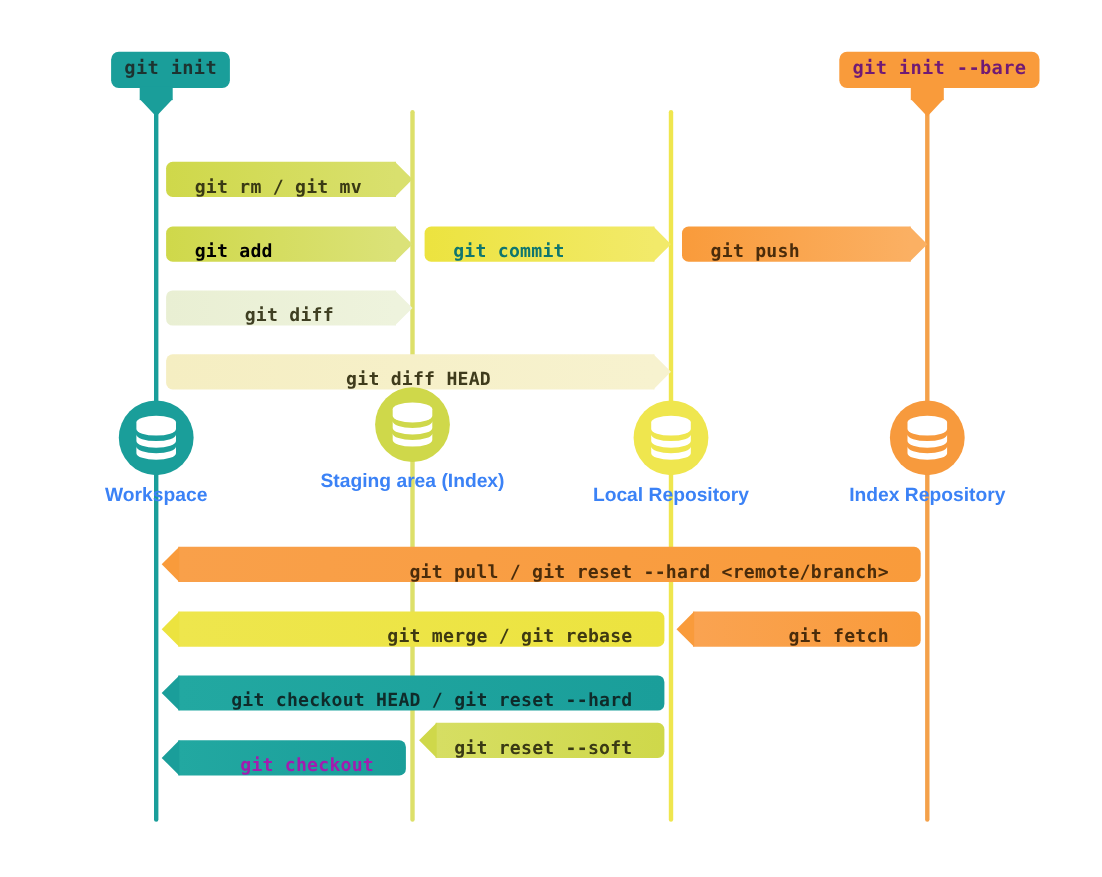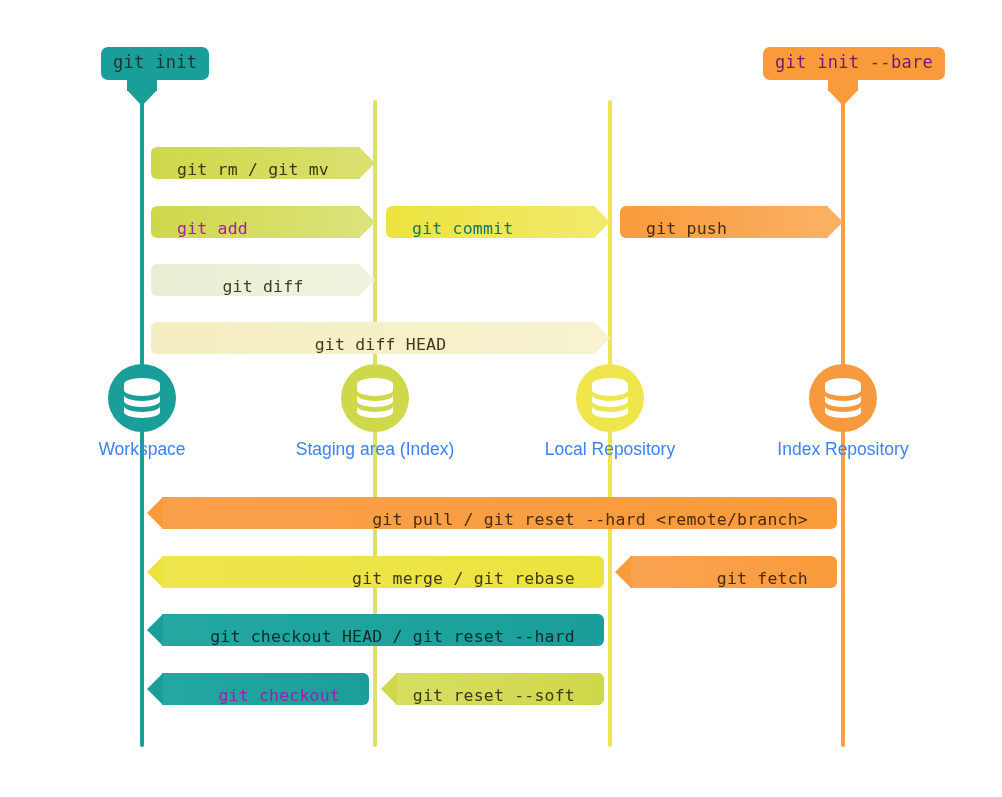--- a/index.html
+++ b/index.html
@@ -11,20 +11,21 @@
     width: 1002px;
     height: 797px;
     font-family: "Liberation Sans", sans-serif;
     overflow: hidden;
   }
   #diagram {
     position: relative;
     width: 1002px;
     height: 797px;
     background: #ffffff;
+    font-weight: bold;
   }
 
   
   .lane-line {
     position: absolute;
     width: 4px;
     border-radius: 2px;
   }
 
   
@@ -147,21 +148,21 @@
 
   <div id="flows-upper-layer">
       <div class="bar dir-right align-left" style="left: 151px; top: 147px; width: 224px;">
         <div class="bar-body" style="background: linear-gradient(90deg, rgb(207, 216, 74), rgb(217, 224, 110));"></div>
         <div class="bar-head" style="border-left-color: rgb(217, 224, 110);"></div>
         <span class="bar-label" style="color: rgb(58, 58, 20);">git rm / git mv</span>
       </div>
       <div class="bar dir-right align-left" style="left: 151px; top: 206px; width: 224px;">
         <div class="bar-body" style="background: linear-gradient(90deg, rgb(207, 216, 74), rgb(219, 226, 120));"></div>
         <div class="bar-head" style="border-left-color: rgb(219, 226, 120);"></div>
-        <span class="bar-label" style="color: #a21caf;">git add</span>
+        <span class="bar-label" style="color: #000000;">git add</span>
       </div>
       <div class="bar dir-right align-left" style="left: 386px; top: 206px; width: 224px;">
         <div class="bar-body" style="background: linear-gradient(90deg, rgb(236, 227, 63), rgb(242, 234, 106));"></div>
         <div class="bar-head" style="border-left-color: rgb(242, 234, 106);"></div>
         <span class="bar-label" style="color: #0f766e;">git commit</span>
       </div>
       <div class="bar dir-right align-left" style="left: 620px; top: 206px; width: 223px;">
         <div class="bar-body" style="background: linear-gradient(90deg, rgb(249, 155, 59), rgb(251, 176, 99));"></div>
         <div class="bar-head" style="border-left-color: rgb(251, 176, 99);"></div>
         <span class="bar-label" style="color: rgb(74, 44, 11);">git push</span>
@@ -182,21 +183,21 @@
       <div class="node" style="left: 2px; top: 364px; width: 280px;">
         <div class="node-circle" style="background: rgb(26, 158, 154);">
           <svg class="db-icon" width="40" height="42" viewBox="0 0 40 42">
             <path d="M2,7 a18,6 0 0,1 36,0 v6 a18,6 0 0,1 -36,0 z" fill="#ffffff"></path>
             <path d="M2,18 a18,6 0 0,0 36,0 v6 a18,6 0 0,1 -36,0 z" fill="#ffffff"></path>
             <path d="M2,29 a18,6 0 0,0 36,0 v6 a18,6 0 0,1 -36,0 z" fill="#ffffff"></path>
           </svg>
         </div>
         <div class="node-label">Workspace</div>
       </div>
-      <div class="node" style="left: 235px; top: 364px; width: 280px;">
+      <div class="node" style="left: 235px; top: 352px; width: 280px;">
         <div class="node-circle" style="background: rgb(207, 216, 74);">
           <svg class="db-icon" width="40" height="42" viewBox="0 0 40 42">
             <path d="M2,7 a18,6 0 0,1 36,0 v6 a18,6 0 0,1 -36,0 z" fill="#ffffff"></path>
             <path d="M2,18 a18,6 0 0,0 36,0 v6 a18,6 0 0,1 -36,0 z" fill="#ffffff"></path>
             <path d="M2,29 a18,6 0 0,0 36,0 v6 a18,6 0 0,1 -36,0 z" fill="#ffffff"></path>
           </svg>
         </div>
         <div class="node-label">Staging area (Index)</div>
       </div>
       <div class="node" style="left: 470px; top: 364px; width: 280px;">
@@ -240,19 +241,19 @@
       <div class="bar dir-left align-right" style="left: 147px; top: 614px; width: 457px;">
         <div class="bar-body" style="background: linear-gradient(270deg, rgb(26, 158, 154), rgb(34, 168, 161));"></div>
         <div class="bar-head" style="border-right-color: rgb(26, 158, 154);"></div>
         <span class="bar-label" style="color: rgb(15, 43, 42);">git checkout HEAD / git reset --hard</span>
       </div>
       <div class="bar dir-left align-right" style="left: 147px; top: 673px; width: 222px;">
         <div class="bar-body" style="background: linear-gradient(270deg, rgb(26, 158, 154), rgb(34, 168, 161));"></div>
         <div class="bar-head" style="border-right-color: rgb(26, 158, 154);"></div>
         <span class="bar-label" style="color: #a21caf;">git checkout</span>
       </div>
-      <div class="bar dir-left align-right" style="left: 381px; top: 673px; width: 223px;">
+      <div class="bar dir-left align-right" style="left: 381px; top: 657px; width: 223px;">
         <div class="bar-body" style="background: linear-gradient(270deg, rgb(207, 216, 74), rgb(214, 222, 99));"></div>
         <div class="bar-head" style="border-right-color: rgb(207, 216, 74);"></div>
         <span class="bar-label" style="color: rgb(58, 58, 20);">git reset --soft</span>
       </div>
     </div>
 </div>
 
 </body></html>

